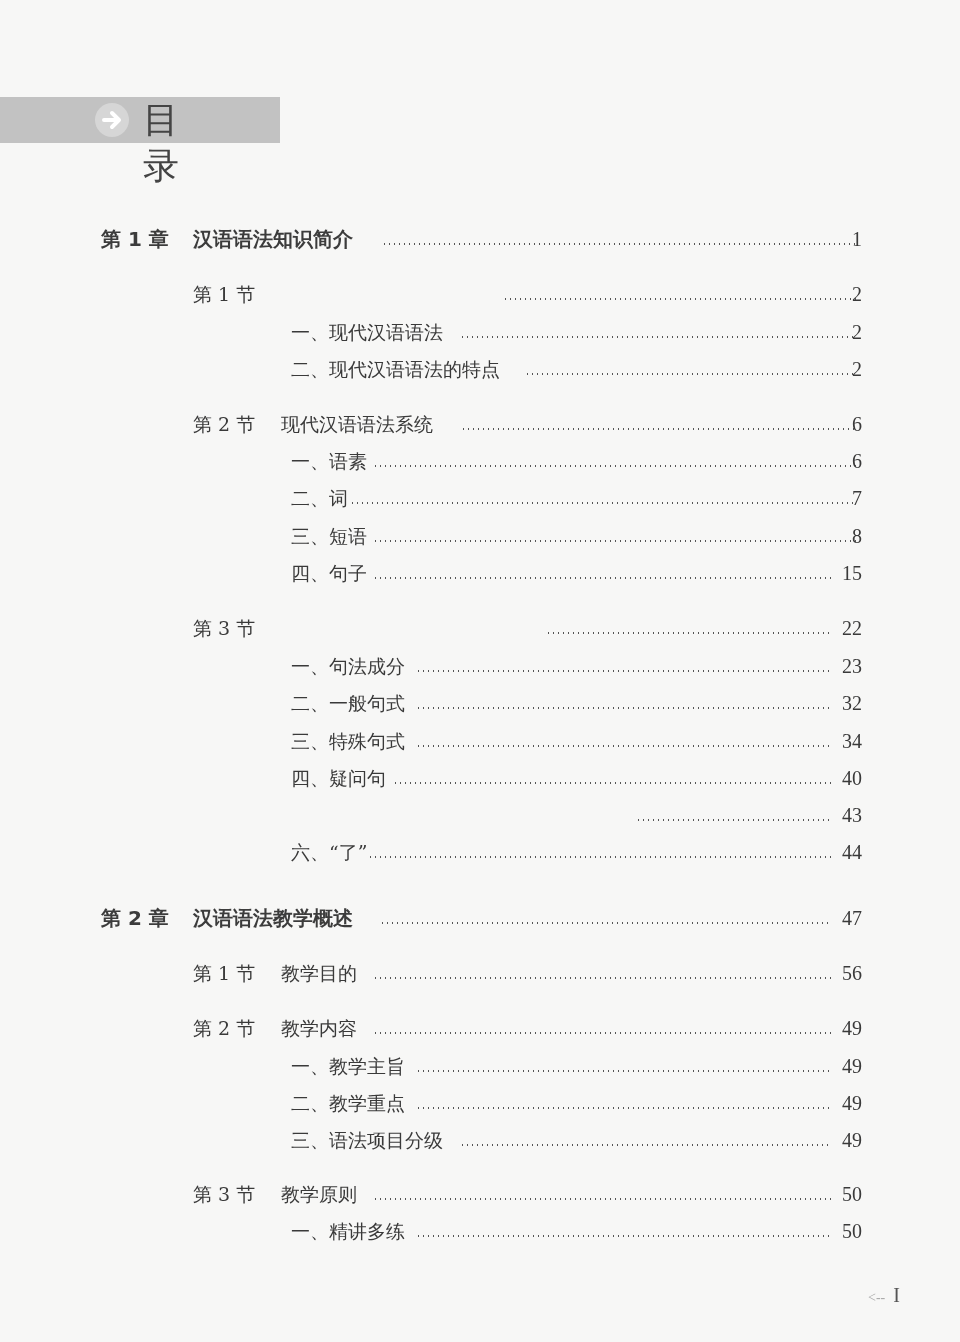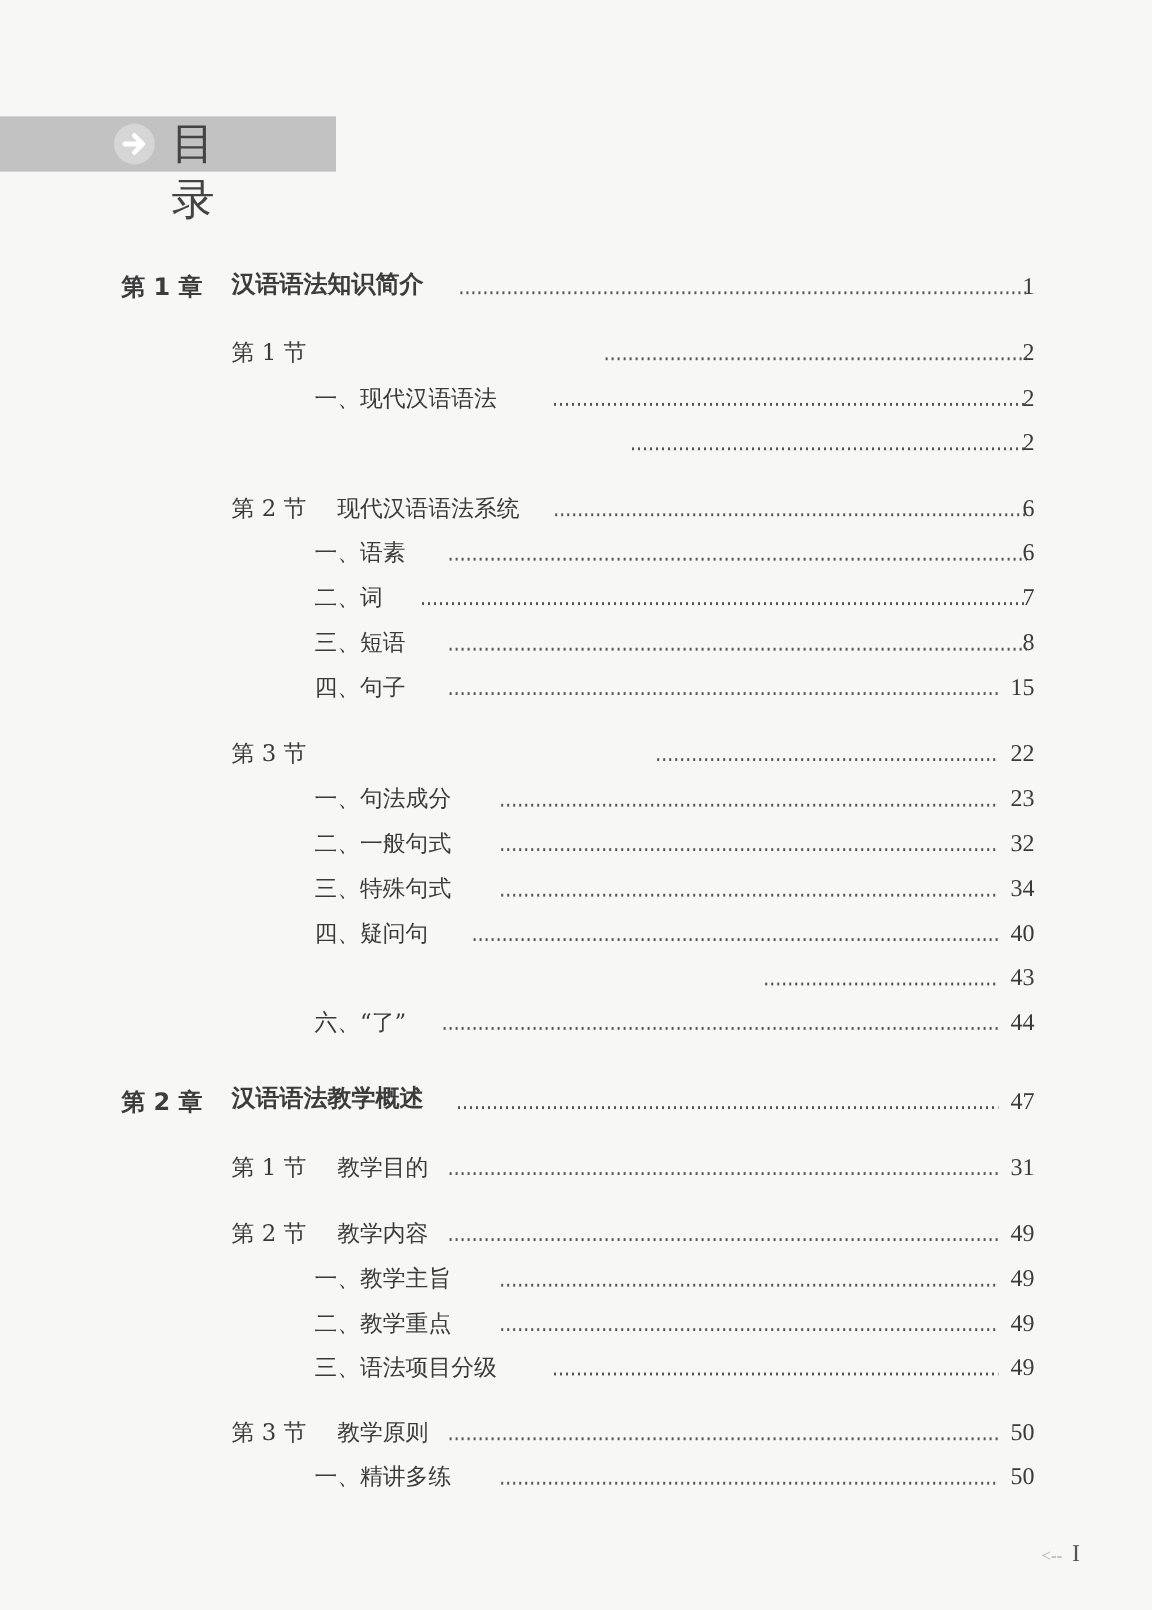--- a/index.html
+++ b/index.html
@@ -27,26 +27,26 @@
     position: absolute; left: 0; width: 960px; height: 30px;
   }
   .row .label, .row .title, .row .dots, .row .page {
     position: absolute; top: 0; height: 30px; line-height: 30px; white-space: nowrap;
   }
   .chapter .label {
     left: 101px; font-family: "DejaVu Sans", "Liberation Sans", sans-serif;
     font-weight: bold; font-size: 20px; color: #3c3c3c;
   }
   .chapter .title {
-    left: 193px; font-family: Liberation Mono, monospace;
+    left: 193px; font-family: Liberation Sans, sans-serif;
     font-weight: bold; font-size: 20px; color: #3c3c3c;
   }
   .section .label { left: 193px; font-size: 19px; text-align: center; }
   .section .title { left: 281px; font-size: 19px; }
-  .item .title { left: 262px; font-size: 19px; }
+  .item .title { left: 291px; font-size: 19px; }
   .row .dots {
     right: 104px; height: 30px;
     background-image: radial-gradient(circle, #555 0.9px, transparent 1.1px);
     background-size: 5px 4px; background-repeat: repeat-x; background-position: 0 18px;
   }
   .row .page {
     right: 98px; font-family: "Liberation Serif", "DejaVu Serif", serif;
     font-size: 20px; text-align: right; color: #3a3a3a;
   }
   .folio {
@@ -78,20 +78,21 @@
   <span class="label">第 1 节</span>
   <span class="dots" style="left:503px"></span>
   <span class="page">2</span>
 </div>
 <div class="row item" style="top:317px">
   <span class="title">一、现代汉语语法</span>
   <span class="dots" style="left:460px"></span>
   <span class="page">2</span>
 </div>
 <div class="row item" style="top:354px">
+  <span class="title">二、现代汉语语法的特点</span>
   <span class="dots" style="left:525px"></span>
   <span class="page">2</span>
 </div>
 
 <div class="row section" style="top:409px">
   <span class="label">第 2 节</span>
   <span class="title">现代汉语语法系统</span>
   <span class="dots" style="left:461px"></span>
   <span class="page">6</span>
 </div>
@@ -155,21 +156,21 @@
   <span class="label">第 2 章</span>
   <span class="title">汉语语法教学概述</span>
   <span class="dots" style="left:380px;right:128px"></span>
   <span class="page">47</span>
 </div>
 
 <div class="row section" style="top:958px">
   <span class="label">第 1 节</span>
   <span class="title">教学目的</span>
   <span class="dots" style="left:373px;right:128px"></span>
-  <span class="page">31</span>
+  <span class="page">56</span>
 </div>
 
 <div class="row section" style="top:1013px">
   <span class="label">第 2 节</span>
   <span class="title">教学内容</span>
   <span class="dots" style="left:373px;right:128px"></span>
   <span class="page">49</span>
 </div>
 <div class="row item" style="top:1051px">
   <span class="title">一、教学主旨</span>

